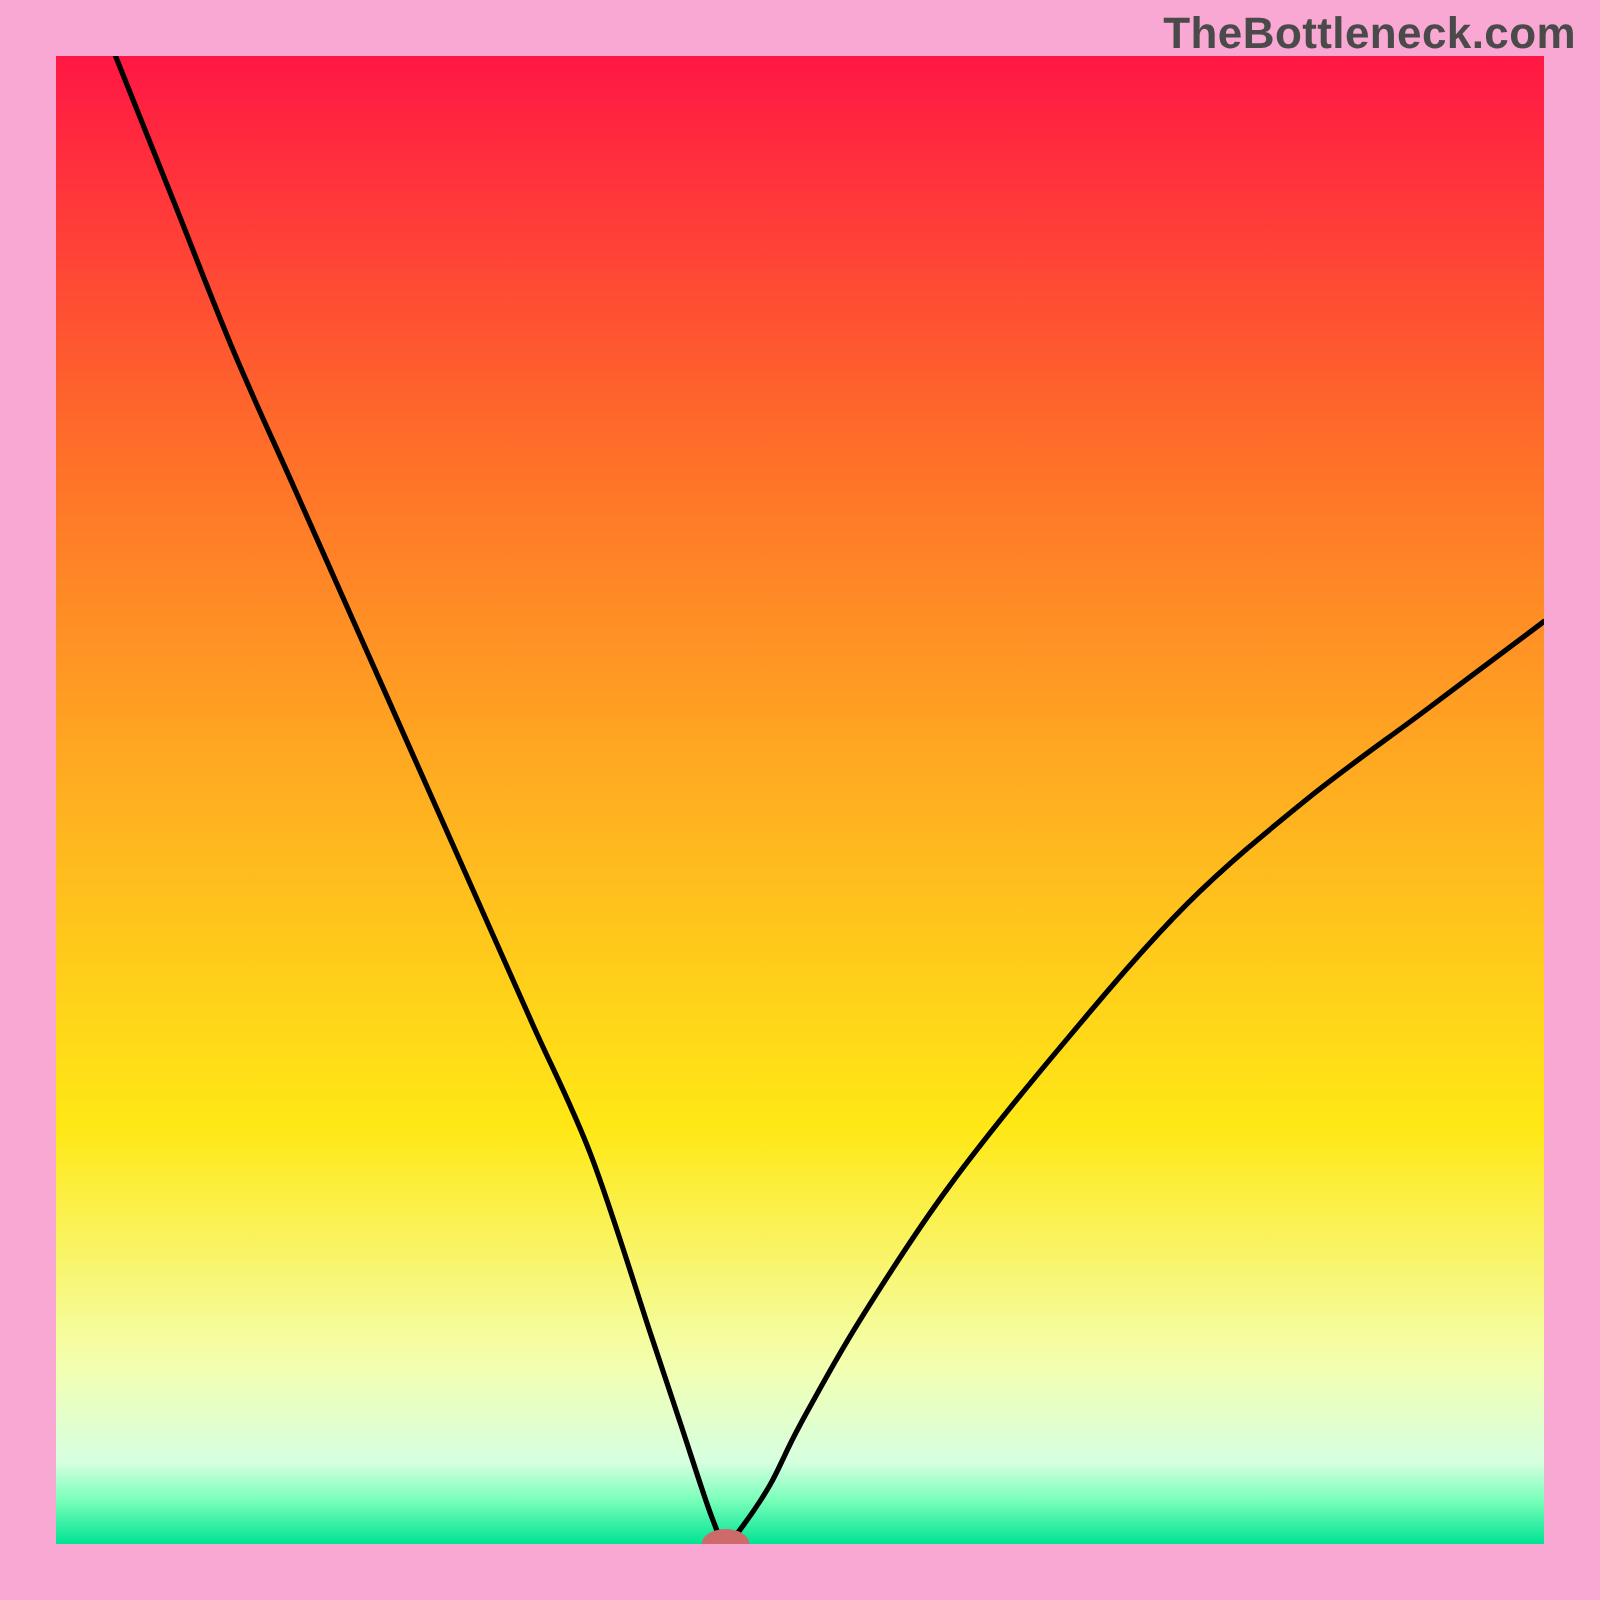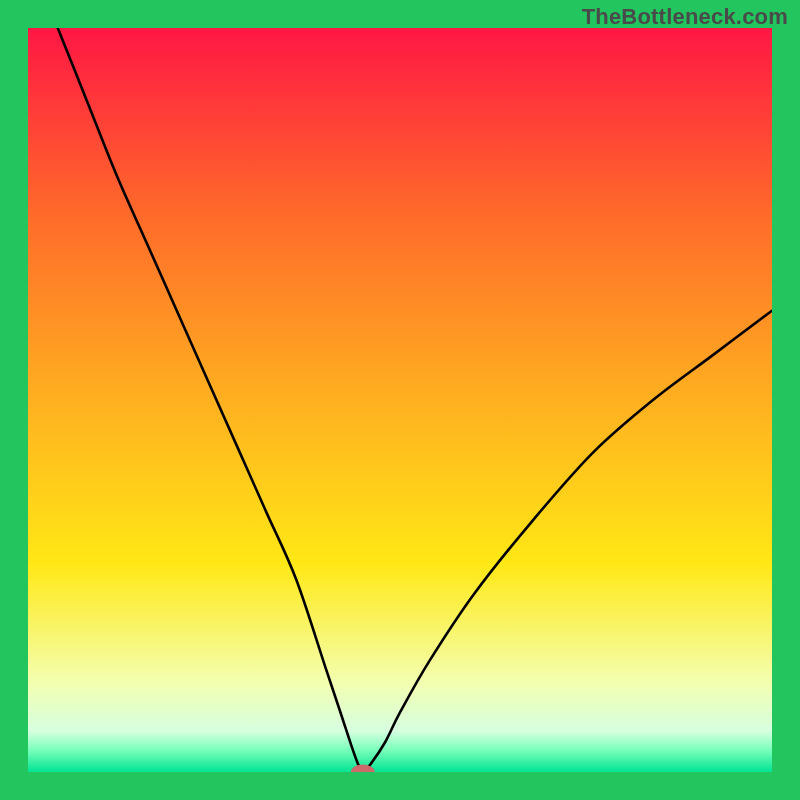--- a/index.html
+++ b/index.html
@@ -7,21 +7,21 @@
     padding: 0;
     width: 800px;
     height: 800px;
     background: #000;
     font-family: Arial, Helvetica, sans-serif;
   }
   .frame {
     position: relative;
     width: 800px;
     height: 800px;
-    background: #22c55e;
+    background: #f9a8d4;
   }
   .watermark {
     position: absolute;
     top: 4px;
     right: 12px;
     color: #4a4a4a;
     font-size: 22px;
     font-weight: 600;
     letter-spacing: 0.2px;
     z-index: 10;

